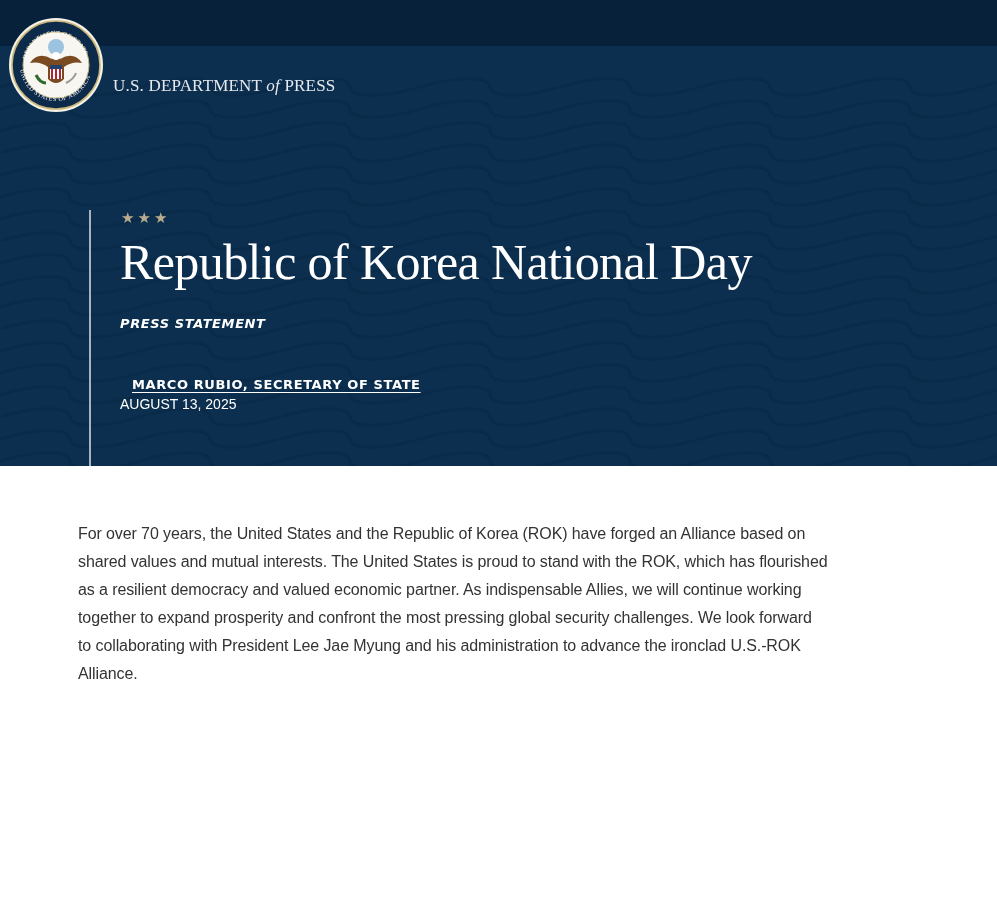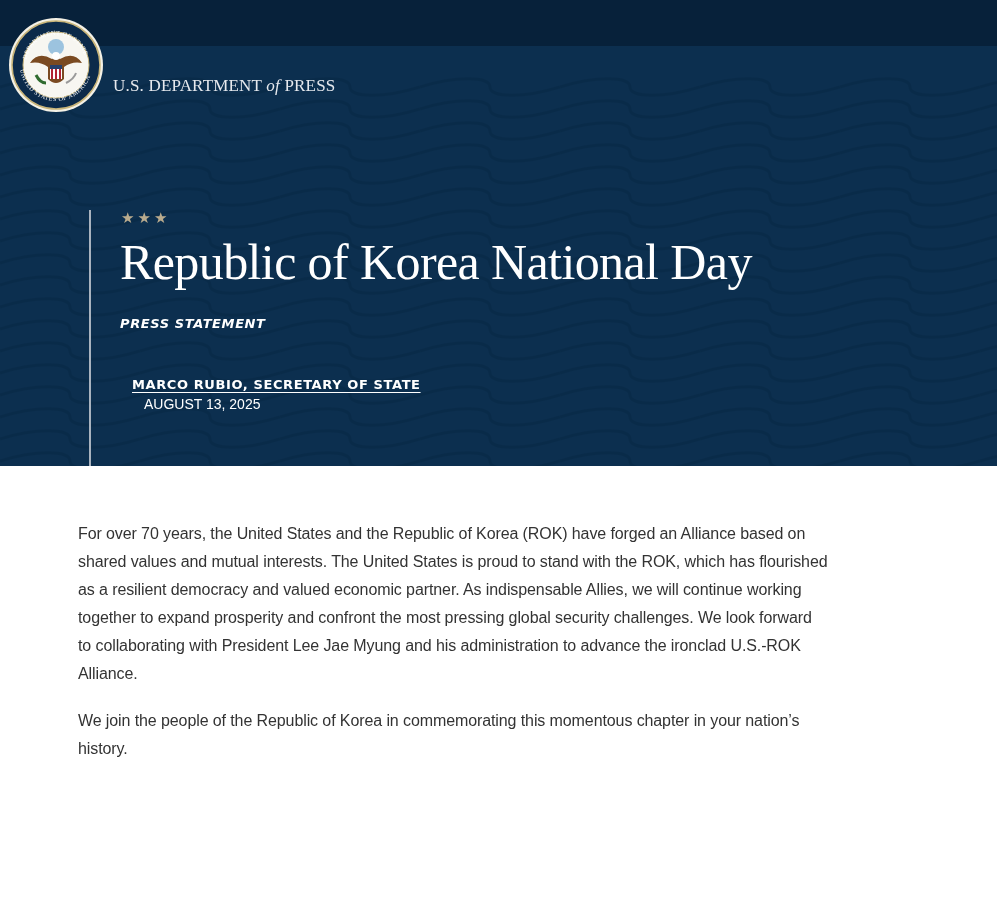--- a/index.html
+++ b/index.html
@@ -50,21 +50,21 @@
   }
   .author {
     position: absolute; left: 132px; top: 358px;
     font-family: "DejaVu Sans", sans-serif; font-weight: bold;
     font-size: 13px; color: #ffffff; letter-spacing: 0.6px;
     text-decoration: underline; text-underline-offset: 3px; z-index: 2; margin-top: 19px;
   }
   .date {
     position: absolute; left: 120px; top: 396px;
     font-family: "Liberation Sans", sans-serif;
-    font-size: 14px; color: #ffffff; z-index: 2; margin-left: 24px;
+    font-size: 14px; color: #ffffff; z-index: 2;
   }
 
   .content {
     position: absolute; left: 78px; top: 520px; width: 750px;
     font-family: "Liberation Sans", sans-serif; font-size: 16px;
     line-height: 28px; color: #333333;
   }
   .content p { margin-bottom: 19px; letter-spacing: -0.1px; }
 </style>
 </head>
@@ -116,14 +116,13 @@
   <div class="hero-rule"></div>
   <div class="stars">★★★</div>
   <h1 class="title">Republic of Korea National Day</h1>
   <div class="kind">PRESS STATEMENT</div>
   <a class="author">MARCO RUBIO, SECRETARY OF STATE</a>
   <div class="date">AUGUST 13, 2025</div>
 </div>
 
 <div class="content">
   <p>For over 70 years, the United States and the Republic of Korea (ROK) have forged an Alliance based on shared values and mutual interests. The United States is proud to stand with the ROK, which has flourished as a resilient democracy and valued economic partner. As indispensable Allies, we will continue working together to expand prosperity and confront the most pressing global security challenges. We look forward to collaborating with President Lee Jae Myung and his administration to advance the ironclad U.S.-ROK Alliance.</p>
-  <p>We join the people of the Republic of Korea in commemorating this momentous chapter in your nation’s history.</p>
 </div>
 
 </body></html>

